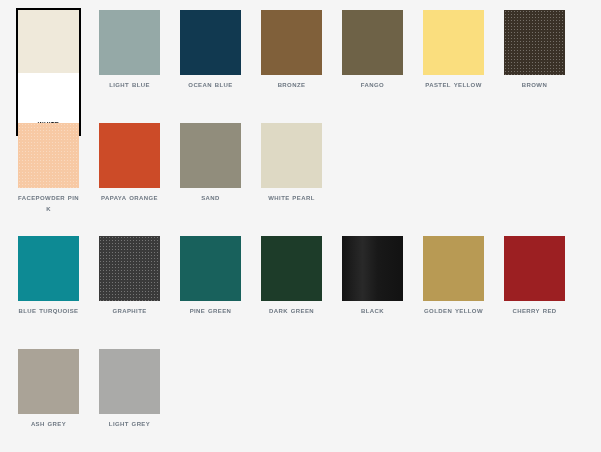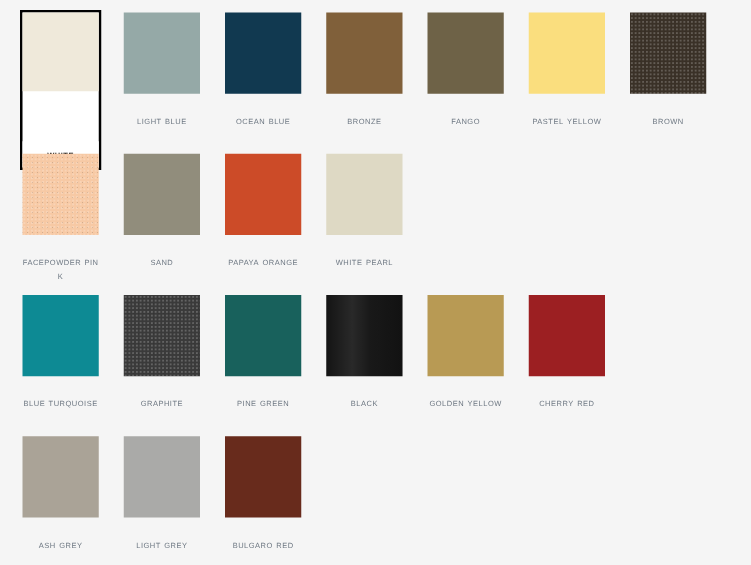--- a/index.html
+++ b/index.html
@@ -58,23 +58,23 @@
 
   .swatch-label {
     display: block;
     text-align: center;
     font-size: 8.5px;
     line-height: 10.5px;
     letter-spacing: 0.4px;
     color: #6d7782;
     font-variant: small-caps;
     text-transform: lowercase;
-    padding: 16px 0 3px 0;
+    padding: 4px 0 3px 0;
     word-break: break-all;
-    font-weight: 400;
+    font-weight: 700;
   }
 
   .swatch-cell.is-selected .swatch-label {
     color: #111111;
     font-weight: bold;
     background: #ffffff;
     padding: 5px 0 5px 0;
     word-break: normal;
     margin-top: 40px;
   }
@@ -142,46 +142,50 @@
         <div class="swatch-chip tex-speckle" style="background: rgb(58, 49, 39);"></div>
         <span class="swatch-label">BROWN</span>
       </div>
     </div>
     <div class="swatch-row">
       <div class="swatch-cell">
         <div class="swatch-chip tex-speckle" style="background: rgb(247, 201, 164);"></div>
         <span class="swatch-label">FACEPOWDER PINK</span>
       </div>
       <div class="swatch-cell">
+        <div class="swatch-chip" style="background: rgb(204, 75, 40);"></div>
+        <span class="swatch-label">PAPAYA ORANGE</span>
+      </div>
+      <div class="swatch-cell">
         <div class="swatch-chip" style="background: rgb(145, 141, 124);"></div>
         <span class="swatch-label">SAND</span>
       </div>
       <div class="swatch-cell">
-        <div class="swatch-chip" style="background: rgb(204, 75, 40);"></div>
-        <span class="swatch-label">PAPAYA ORANGE</span>
-      </div>
-      <div class="swatch-cell">
         <div class="swatch-chip" style="background: rgb(222, 217, 196);"></div>
         <span class="swatch-label">WHITE PEARL</span>
       </div>
     </div>
     <div class="swatch-row">
       <div class="swatch-cell">
         <div class="swatch-chip" style="background: rgb(13, 138, 148);"></div>
         <span class="swatch-label">BLUE TURQUOISE</span>
       </div>
       <div class="swatch-cell">
         <div class="swatch-chip tex-speckle" style="background: rgb(58, 58, 58);"></div>
         <span class="swatch-label">GRAPHITE</span>
       </div>
       <div class="swatch-cell">
         <div class="swatch-chip" style="background: rgb(24, 97, 92);"></div>
         <span class="swatch-label">PINE GREEN</span>
       </div>
       <div class="swatch-cell">
+        <div class="swatch-chip" style="background: rgb(29, 60, 41);"></div>
+        <span class="swatch-label">DARK GREEN</span>
+      </div>
+      <div class="swatch-cell">
         <div class="swatch-chip tex-sheen" style="background: rgb(20, 20, 20);"></div>
         <span class="swatch-label">BLACK</span>
       </div>
       <div class="swatch-cell">
         <div class="swatch-chip" style="background: rgb(184, 154, 84);"></div>
         <span class="swatch-label">GOLDEN YELLOW</span>
       </div>
       <div class="swatch-cell">
         <div class="swatch-chip" style="background: rgb(156, 31, 34);"></div>
         <span class="swatch-label">CHERRY RED</span>
@@ -189,18 +193,14 @@
     </div>
     <div class="swatch-row">
       <div class="swatch-cell">
         <div class="swatch-chip" style="background: rgb(170, 163, 151);"></div>
         <span class="swatch-label">ASH GREY</span>
       </div>
       <div class="swatch-cell">
         <div class="swatch-chip" style="background: rgb(170, 170, 168);"></div>
         <span class="swatch-label">LIGHT GREY</span>
       </div>
-      <div class="swatch-cell">
-        <div class="swatch-chip" style="background: rgb(104, 43, 28);"></div>
-        <span class="swatch-label">BULGARO RED</span>
-      </div>
     </div>
   </div>
 
 </body></html>

